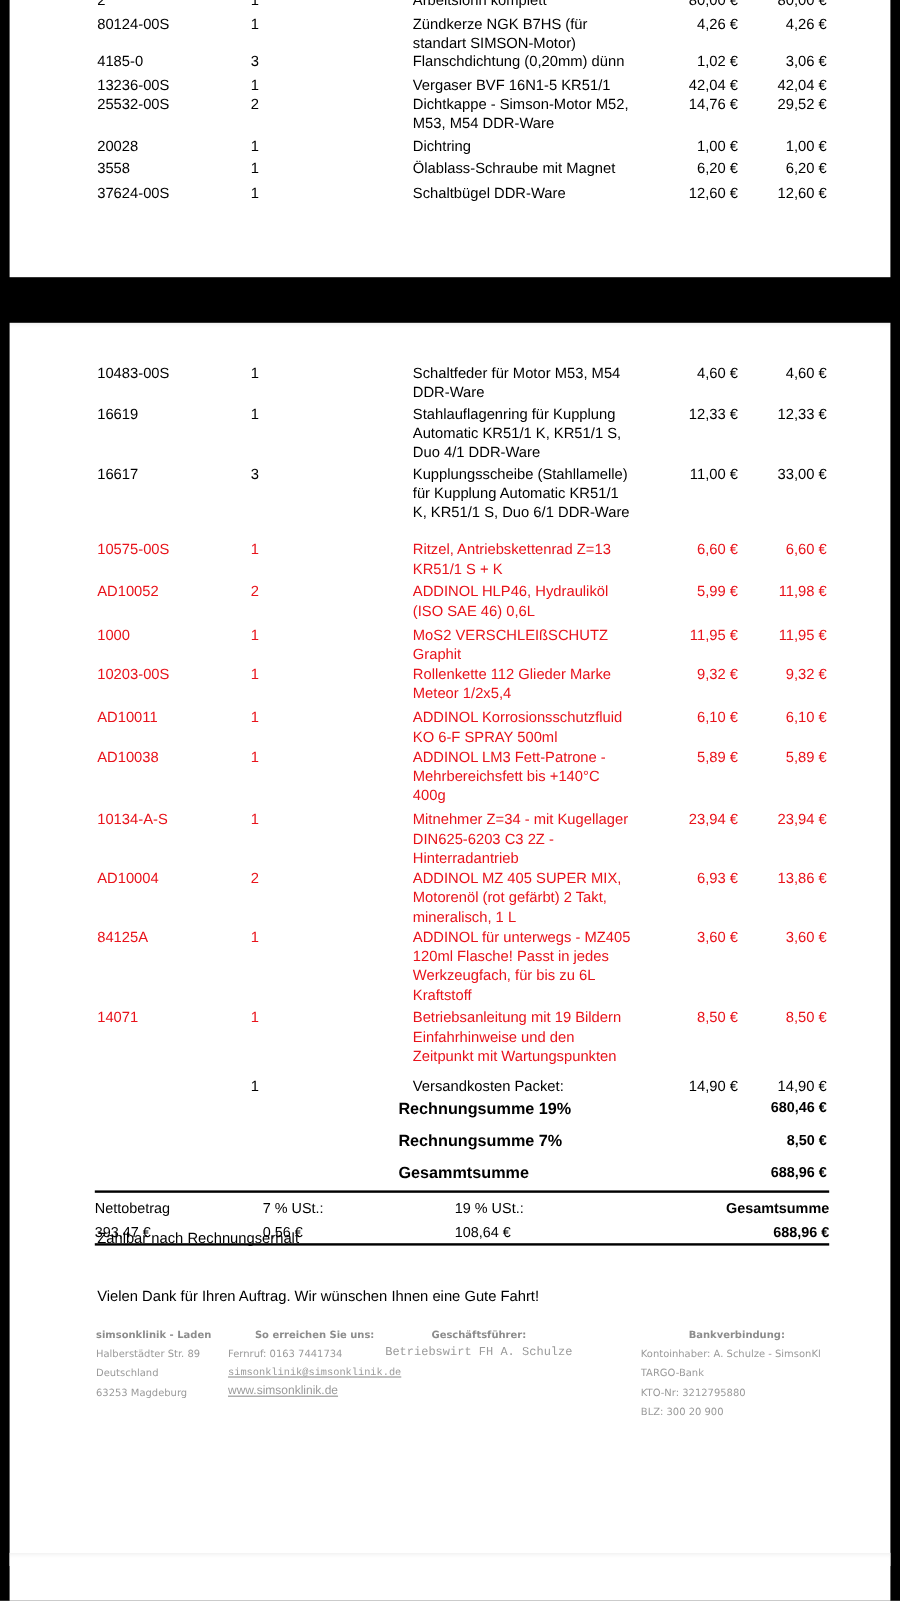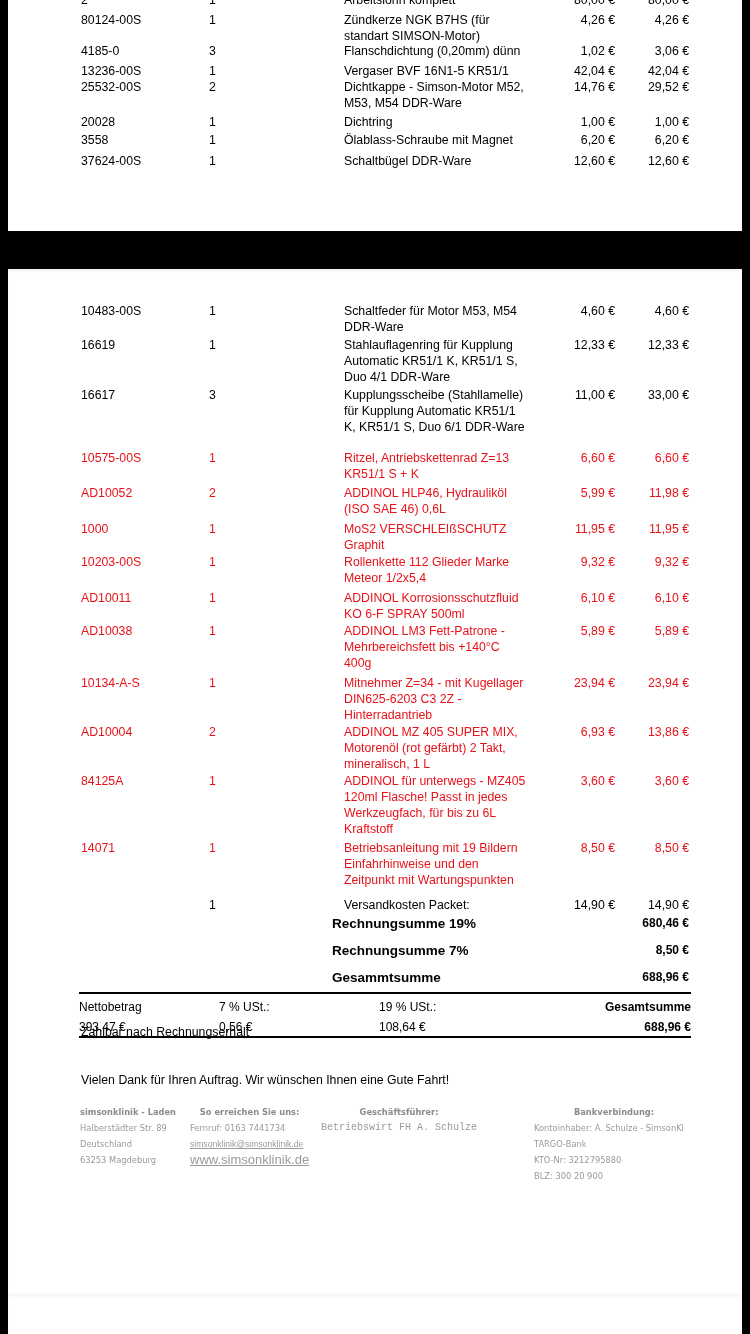--- a/index.html
+++ b/index.html
@@ -303,22 +303,22 @@
 
   <div class="foot" style="left:72px; top:835px;">
     <div class="h">simsonklinik - Laden</div>
     <div>Halberstädter Str. 89</div>
     <div>Deutschland</div>
     <div>63253 Magdeburg</div>
   </div>
   <div class="foot" style="left:182px; top:835px;">
     <div class="h">So erreichen Sie uns:</div>
     <div>Fernruf: 0163 7441734</div>
-    <div class="narrow" style="font-family:Liberation Sans, sans-serif;font-size:8.6px;"><a>simsonklinik@simsonklinik.de</a></div>
-    <div style="font-family:'Liberation Sans',sans-serif;font-size:13px;"><a>www.simsonklinik.de</a></div>
+    <div class="narrow" style="font-family:Liberation Mono, monospace;font-size:8.6px;"><a>simsonklinik@simsonklinik.de</a></div>
+    <div style="font-family:'Liberation Sans',sans-serif;font-size:10px;"><a>www.simsonklinik.de</a></div>
   </div>
   <div class="foot" style="left:313px; top:835px;">
     <div class="h">Geschäftsführer:</div>
     <div style="font-family:Liberation Mono, monospace;font-size:10px;">Betriebswirt FH A. Schulze</div>
   </div>
   <div class="foot" style="left:526px; top:835px; width:160px; overflow:hidden;">
     <div class="h">Bankverbindung:</div>
     <div>Kontoinhaber: A. Schulze - SimsonKl</div>
     <div>TARGO-Bank</div>
     <div>KTO-Nr: 3212795880</div>

